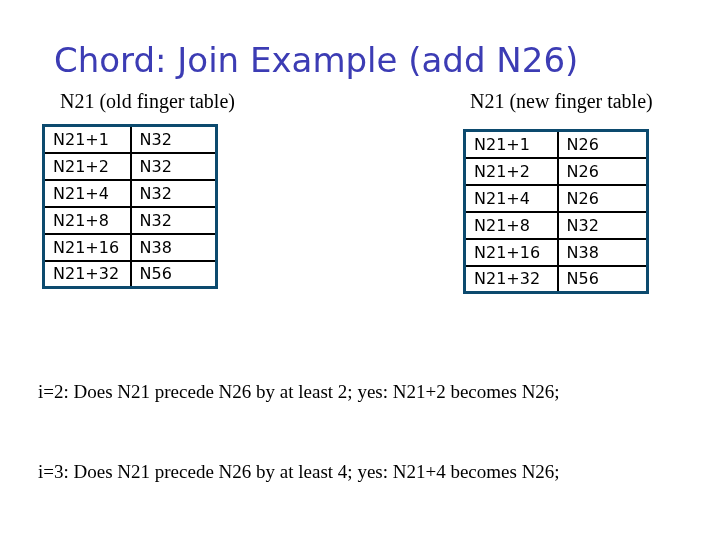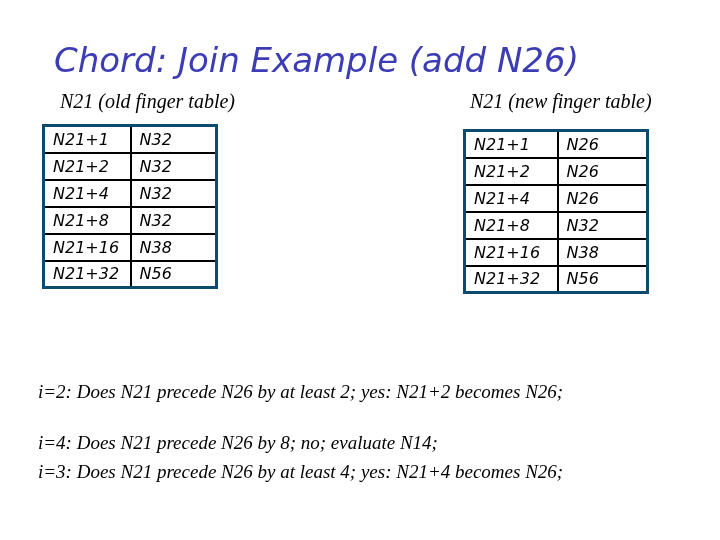--- a/index.html
+++ b/index.html
@@ -6,21 +6,21 @@
   html, body { margin: 0; padding: 0; }
   body {
     width: 720px;
     height: 540px;
     background: #ffffff;
     position: relative;
     overflow: hidden;
     font-family: "Liberation Serif", serif;
     color: #000000;
   }
-  .slide { position: absolute; inset: 0; font-style: italic; }
+  .slide { position: absolute; inset: 0; }
   .title {
     position: absolute;
     left: 54px;
     top: 40px;
     margin: 0;
     font-family: "DejaVu Sans", sans-serif;
     font-size: 34px;
     font-weight: normal;
     line-height: 1.2;
     color: #3c3cb4;
@@ -132,15 +132,14 @@
       </tr>
       <tr>
         <td class="col-start">N21+32</td>
         <td>N56</td>
       </tr>
     </tbody>
   </table>
 
   <div class="note note-2">i=2: Does N21 precede N26 by at least 2; yes: N21+2 becomes N26;</div>
   <div class="note note-3">i=3: Does N21 precede N26 by at least 4; yes: N21+4 becomes N26;</div>
-  <div class="note note-4">i=4: Does N21 precede N26 by 8; no; evaluate N14;</div>
 
 </div>
 
 </body></html>

